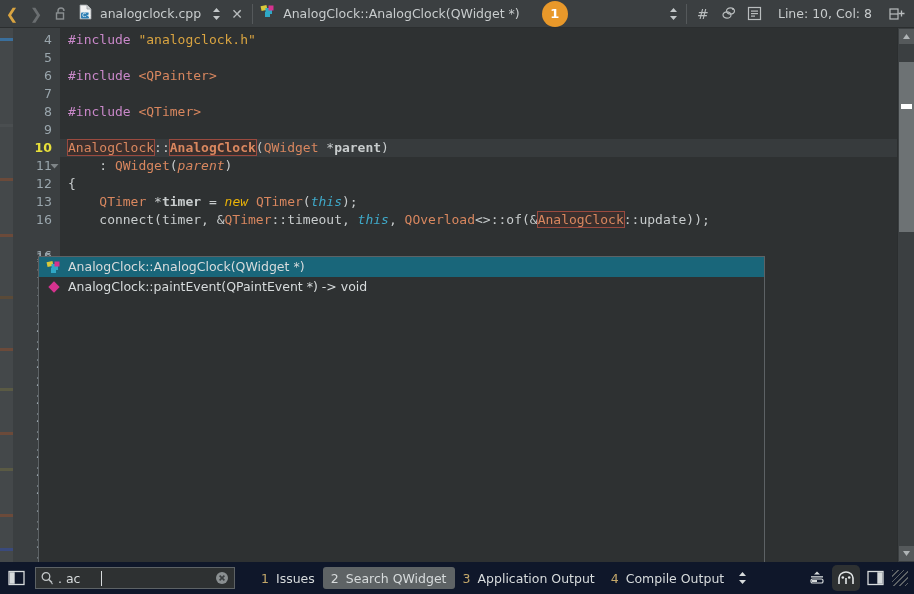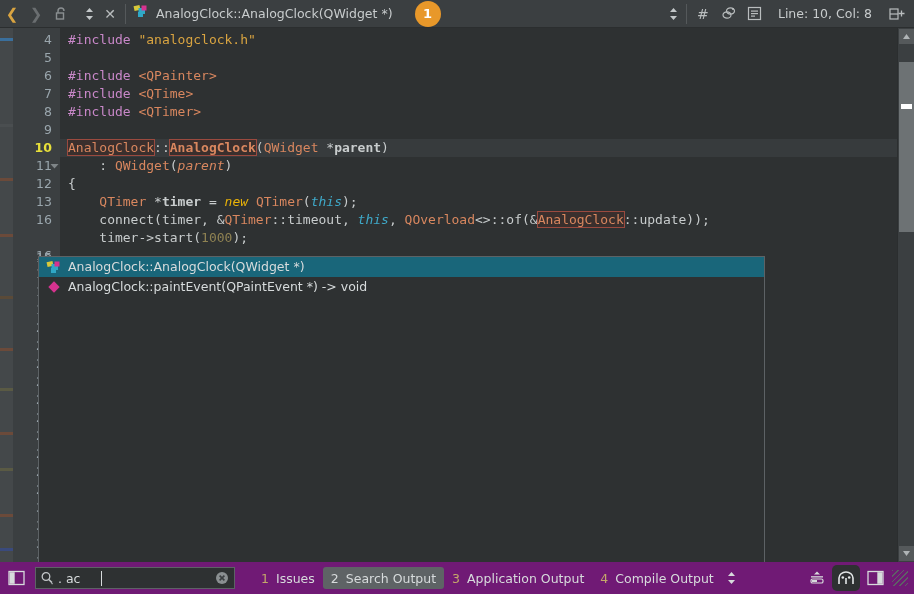--- a/index.html
+++ b/index.html
@@ -213,21 +213,21 @@
   }
   .sb-mark {
     position: absolute; left: 3px; width: 11px; height: 5px;
     background: #ffffff;
   }
 
   
   #statusbar {
     position: absolute; left: 0; bottom: 0;
     width: 914px; height: 32px;
-    background: #701a75;
+    background: #0f172a;
     display: flex; align-items: center;
     box-sizing: border-box;
   }
   .sb-side {
     width: 32px; height: 32px;
     display: flex; align-items: center; justify-content: center;
   }
   #searchbox {
     width: 200px; height: 22px;
     background: #2e3132;
@@ -279,20 +279,31 @@
 <div id="app">
 
   <div id="toolbar">
     <div class="tb-nav back">❮</div>
     <div class="tb-nav fwd">❯</div>
     <div class="tb-icon-lock">
       <svg width="14" height="15" viewBox="0 0 14 15">
         <path d="M4 7 V5 a3 3 0 0 1 6 0" fill="none" stroke="#8a8f91" stroke-width="1.4"></path>
         <rect x="2.5" y="7" width="7" height="6" fill="none" stroke="#8a8f91" stroke-width="1.4"></rect>
       </svg>
+    </div>
+    <div class="tb-filebox">
+      <span>
+        <svg width="15" height="16" viewBox="0 0 15 16">
+          <path d="M2 1 h7 l4 4 v10 h-11 z" fill="#f2f2f2" stroke="#9aa0a2" stroke-width="0.8"></path>
+          <path d="M9 1 v4 h4" fill="#cfd3d5" stroke="#9aa0a2" stroke-width="0.8"></path>
+          <rect x="3" y="8.5" width="8" height="6" rx="1" fill="#2f7fb5"></rect>
+          <text x="4.3" y="13.4" font-size="5.6" fill="#ffffff" font-family="DejaVu Sans, sans-serif">C+</text>
+        </svg>
+      </span>
+      <span class="tb-filename">analogclock.cpp</span>
     </div>
     <div class="tb-spin">
       <svg width="9" height="14" viewBox="0 0 9 14">
         <path d="M4.5 1 L8 5 H1 Z" fill="#c3c7c9"></path>
         <path d="M4.5 13 L8 9 H1 Z" fill="#c3c7c9"></path>
       </svg>
     </div>
     <div class="tb-close">✕</div>
     <div class="tb-sep"></div>
     <div class="tb-symbolbox">
@@ -391,30 +402,28 @@
         <div class="ln" style="top: 471px;">30</div>
         <div class="ln" style="top: 489px;">31</div>
         <div class="ln" style="top: 507px;">32</div>
         <div class="ln" style="top: 525px;">33</div>
       </div>
     <div id="fold"></div>
     <div id="codearea">
         <div class="codetext" style="top: 3px;"><span class="t-prekw">#include </span><span class="t-str">"analogclock.h"</span></div>
         <div class="codetext" style="top: 21px;"></div>
         <div class="codetext" style="top: 39px;"><span class="t-prekw">#include </span><span class="t-inc">&lt;QPainter&gt;</span></div>
-        <div class="codetext" style="top: 57px;"><span class="t-prekw">#include </span><span class="t-inc">&lt;QTime&gt;</span></div>
         <div class="codetext" style="top: 75px;"><span class="t-prekw">#include </span><span class="t-inc">&lt;QTimer&gt;</span></div>
         <div class="codetext" style="top: 93px;"></div>
         <div class="curline-bg" style="top: 111px; width: 854px;"></div>
         <div class="codetext" style="top: 111px;"><span class="t-type occ">AnalogClock</span><span class="t-punc">::</span><span class="t-type occ t-bold">AnalogClock</span><span class="t-punc">(</span><span class="t-type">QWidget</span><span class="t-punc"> *</span><span class="t-plain t-bold">parent</span><span class="t-punc">)</span></div>
         <div class="codetext" style="top: 129px;"><span class="t-punc">    : </span><span class="t-type">QWidget</span><span class="t-punc">(</span><span class="t-param">parent</span><span class="t-punc">)</span></div>
         <div class="codetext" style="top: 147px;"><span class="t-punc">{</span></div>
         <div class="codetext" style="top: 165px;"><span class="t-punc">    </span><span class="t-type">QTimer</span><span class="t-punc"> *</span><span class="t-plain t-bold">timer</span><span class="t-punc"> = </span><span class="t-kw">new</span><span class="t-punc"> </span><span class="t-type">QTimer</span><span class="t-punc">(</span><span class="t-this">this</span><span class="t-punc">);</span></div>
         <div class="codetext" style="top: 183px;"><span class="t-plain">    connect(timer, &amp;</span><span class="t-type">QTimer</span><span class="t-plain">::timeout, </span><span class="t-this">this</span><span class="t-punc">, </span><span class="t-type">QOverload</span><span class="t-plain">&lt;&gt;::of(&amp;</span><span class="t-type occ">AnalogClock</span><span class="t-plain">::update));</span></div>
-        <div class="codetext" style="top: 201px;"><span class="t-plain">    timer-&gt;start(</span><span class="t-num">1000</span><span class="t-punc">);</span></div>
         <div class="codetext" style="top: 219px;"></div>
         <div class="codetext" style="top: 237px;"></div>
         <div class="codetext" style="top: 255px;"></div>
         <div class="codetext" style="top: 273px;"></div>
         <div class="codetext" style="top: 291px;"></div>
         <div class="codetext" style="top: 309px;"></div>
         <div class="codetext" style="top: 327px;"></div>
         <div class="codetext" style="top: 345px;"></div>
         <div class="codetext" style="top: 363px;"></div>
         <div class="codetext" style="top: 381px;"></div>
@@ -492,21 +501,21 @@
         </svg>
       </span>
     </div>
     <div class="sb-items" id="panes">
         <div class="sb-item">
           <span class="sb-num">1</span>
           <span>Issues</span>
         </div>
         <div class="sb-item active">
           <span class="sb-num">2</span>
-          <span>Search Output</span>
+          <span>Search QWidget</span>
         </div>
         <div class="sb-item">
           <span class="sb-num">3</span>
           <span>Application Output</span>
         </div>
         <div class="sb-item">
           <span class="sb-num">4</span>
           <span>Compile Output</span>
         </div>
       </div>

